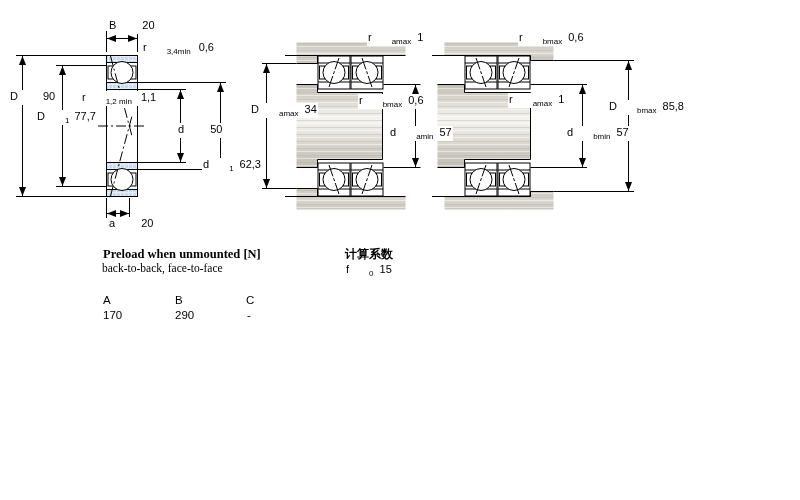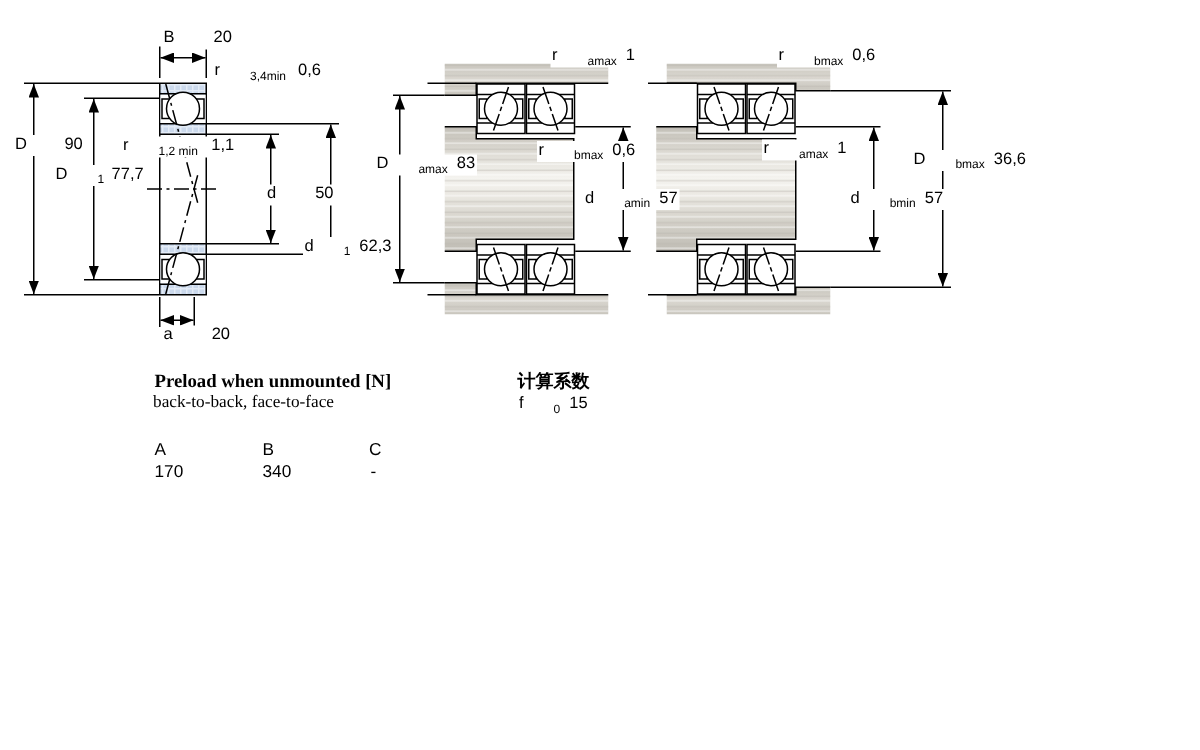--- a/index.html
+++ b/index.html
@@ -171,49 +171,49 @@
   <span class="sym">d</span><span class="sub">1</span><span class="val">62,3</span>
 </div>
 <div class="lab" style="left:108px;top:217px">
   <span class="sym">a</span><span class="sub"></span><span class="val">20</span>
 </div>
 
 <div class="lab" style="left:367px;top:31px">
   <span class="sym">r</span><span class="sub">amax</span><span class="val">1</span>
 </div>
 <div class="lab" style="left:250px;top:103px">
-  <span class="sym">D</span><span class="sub">amax</span><span class="val">83</span>
+  <span class="sym">D</span><span class="sub">amax</span><span class="val">34</span>
 </div>
 <div class="lab" style="left:358px;top:94px">
   <span class="sym">r</span><span class="sub">bmax</span><span class="val">0,6</span>
 </div>
 <div class="lab" style="left:389px;top:126px">
   <span class="sym">d</span><span class="sub">amin</span><span class="val">57</span>
 </div>
 
 <div class="lab" style="left:518px;top:31px">
   <span class="sym">r</span><span class="sub">bmax</span><span class="val">0,6</span>
 </div>
 <div class="lab" style="left:508px;top:93px">
   <span class="sym">r</span><span class="sub">amax</span><span class="val">1</span>
 </div>
 <div class="lab" style="left:566px;top:126px">
   <span class="sym">d</span><span class="sub">bmin</span><span class="val">57</span>
 </div>
 <div class="lab" style="left:608px;top:100px">
-  <span class="sym">D</span><span class="sub">bmax</span><span class="val">36,6</span>
+  <span class="sym">D</span><span class="sub">bmax</span><span class="val">85,8</span>
 </div>
 
 <div class="txt serif-bold" style="left:103px;top:248px">Preload when unmounted [N]</div>
 <div class="txt serif" style="left:102px;top:262px">back-to-back, face-to-face</div>
 <div class="txt sans" style="left:103px;top:294px">A</div>
 <div class="txt sans" style="left:175px;top:294px">B</div>
 <div class="txt sans" style="left:246px;top:294px">C</div>
 <div class="txt sans" style="left:103px;top:309px">170</div>
-<div class="txt sans" style="left:175px;top:309px">340</div>
+<div class="txt sans" style="left:175px;top:309px">290</div>
 <div class="txt sans" style="left:247px;top:309px">-</div>
 
 <div class="txt cjk-bold" style="left:345px;top:248px">计算系数</div>
 <div class="lab" style="left:345px;top:263px;background:transparent">
   <span class="sym">f</span><span class="sub">0</span><span class="val">15</span>
 </div>
 
 </div>
 
 </body></html>

